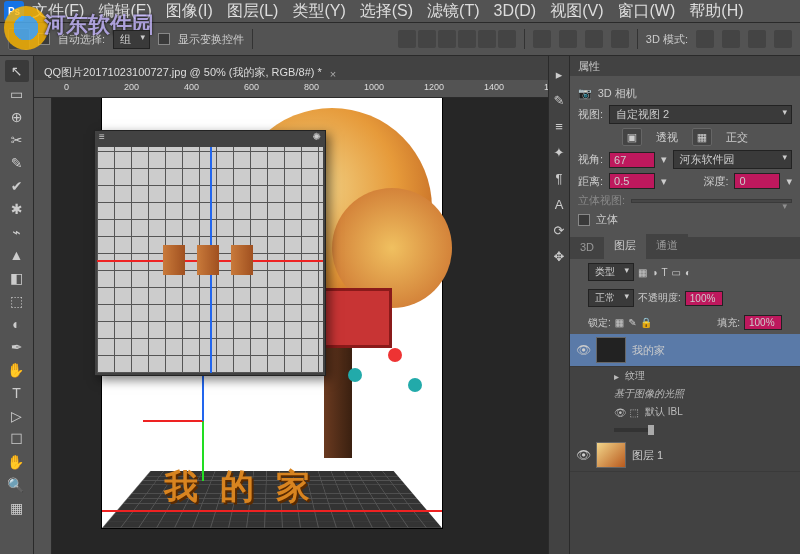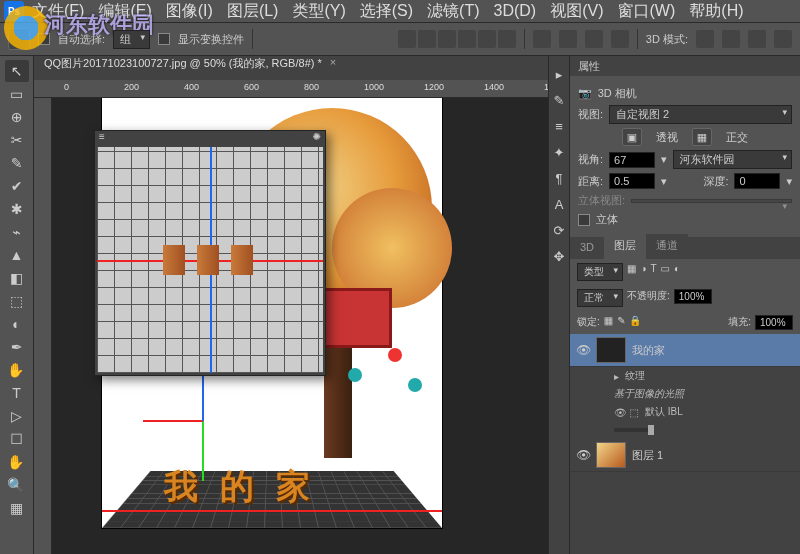--- a/index.html
+++ b/index.html
@@ -17,21 +17,21 @@
 .toolbar-icons{display:flex;gap:2px;margin-left:auto}
 .tb-i{width:18px;height:18px;background:#444;border-radius:2px}
 .watermark{position:absolute;left:0;top:0;width:180px;height:60px;opacity:.8;pointer-events:none}
 .watermark .logo{width:44px;height:44px;border-radius:50%;background:radial-gradient(circle,#4fb4ff 40%,#ffb800 40%);position:absolute;left:4px;top:6px}
 .watermark .txt{position:absolute;left:44px;top:10px;color:#c4b5fd;font-size:22px;font-weight:bold;text-shadow:0 0 3px #000}
 .main{display:flex;flex:1;min-height:0}
 .tools{width:34px;background:#535353;border-right:1px solid #2a2a2a;display:flex;flex-direction:column;align-items:center;padding-top:4px;gap:1px}
 .tool{width:24px;height:22px;display:flex;align-items:center;justify-content:center;color:#ccc;font-size:14px;border-radius:2px}
 .tool.active{background:#3a3a3a}
 .canvas-area{flex:1;background:#262626;display:flex;flex-direction:column;min-width:0;position:relative}
-.doc-tab{height:24px;background:#424242;display:flex;align-items:flex-start;padding:0 10px;font-size:11px;color:#ddd;gap:8px}
+.doc-tab{height:24px;background:#424242;display:flex;align-items:flex-end;padding:0 10px;font-size:11px;color:#ddd;gap:8px}
 .doc-tab .x{color:#aaa}
 .rulers{position:absolute;top:24px;left:0;right:0;height:18px;background:#535353;display:flex;overflow:hidden;font-size:9px;color:#ddd;border-bottom:1px solid #2a2a2a}
 .rulers span{position:absolute;top:2px}
 .ruler-v{position:absolute;top:42px;left:0;bottom:0;width:18px;background:#535353;border-right:1px solid #2a2a2a}
 .canvas{position:absolute;left:18px;top:42px;right:0;bottom:0;overflow:hidden}
 .doc{position:absolute;left:50px;top:0;width:340px;height:430px;background:#fff;box-shadow:0 0 0 1px #000}
 .tree{position:absolute;right:-20px;top:10px;width:260px;height:290px}
 .tree .foliage{width:200px;height:200px;border-radius:50%;position:absolute;right:30px;top:0;background:radial-gradient(circle at 40% 40%,#f2d58a,#e69a3a 50%,#b85a1e 90%)}
 .tree .foliage2{width:120px;height:120px;border-radius:50%;position:absolute;right:10px;top:80px;background:radial-gradient(circle,#f0c060,#c86a2a)}
 .tree .trunk{position:absolute;right:110px;top:90px;width:28px;height:260px;background:linear-gradient(90deg,#6a3a20,#3a2010)}
@@ -49,26 +49,26 @@
 .float-grid{margin:2px;width:226px;height:226px;background:#ccc;background-image:repeating-linear-gradient(0deg,#555 0 1px,transparent 1px 17px),repeating-linear-gradient(90deg,#555 0 1px,transparent 1px 17px);position:relative}
 .float-grid .mid-h{position:absolute;left:0;right:0;top:50%;height:2px;background:#e22}
 .float-grid .mid-v{position:absolute;top:0;bottom:0;left:50%;width:2px;background:#26e}
 .float-grid .box{position:absolute;top:50%;width:22px;height:30px;background:linear-gradient(90deg,#c97a3a,#a05020);transform:translateY(-50%)}
 .mid-panels{width:22px;background:#424242;border-left:1px solid #2a2a2a;border-right:1px solid #2a2a2a;display:flex;flex-direction:column;align-items:center;gap:10px;padding-top:10px}
 .mp{width:16px;height:16px;color:#ccc;display:flex;align-items:center;justify-content:center;font-size:13px}
 .right{width:230px;background:#535353;display:flex;flex-direction:column}
 .rp-title{height:20px;display:flex;align-items:center;padding:0 8px;background:#424242;font-size:11px;gap:6px}
 .rp-body{background:#535353;padding:6px 8px;font-size:11px}
 .row{display:flex;align-items:center;gap:6px;margin:4px 0}
-.num{background:#000000;border:1px solid #222;padding:1px 4px;width:46px;color:#ccc}
+.num{background:#be185d;border:1px solid #222;padding:1px 4px;width:46px;color:#ccc}
 .btn-ico{width:20px;height:18px;background:#444;border:1px solid #666;border-radius:2px;display:flex;align-items:center;justify-content:center;font-size:11px}
 .panel-tabs{display:flex;background:#424242;height:22px;align-items:flex-end}
 .ptab{padding:4px 10px;font-size:11px;background:#535353;border-bottom:2px solid transparent}
 .ptab.off{background:#424242;color:#999}
-.lay-opts{padding:4px 7px;display:flex;align-items:flex-start;gap:4px;font-size:10px}
+.lay-opts{padding:4px 18px;display:flex;align-items:center;gap:4px;font-size:10px}
 .lay-row{display:flex;align-items:center;padding:3px 6px;gap:6px;border-bottom:1px solid #3a3a3a}
 .eye{width:14px;font-size:12px}
 .thumb{width:30px;height:26px;background:#222;border:1px solid #666}
 .thumb.img{background:linear-gradient(135deg,#f2d58a,#b85a1e)}
 .sub{padding-left:44px;font-size:10px;color:#bbb;display:flex;align-items:center;gap:6px;height:18px}
 .slider{width:40px;height:4px;background:#333;position:relative}
 .slider:after{content:"";position:absolute;right:0;top:-3px;width:6px;height:10px;background:#aaa}
 </style>
 </head>
 <body>

